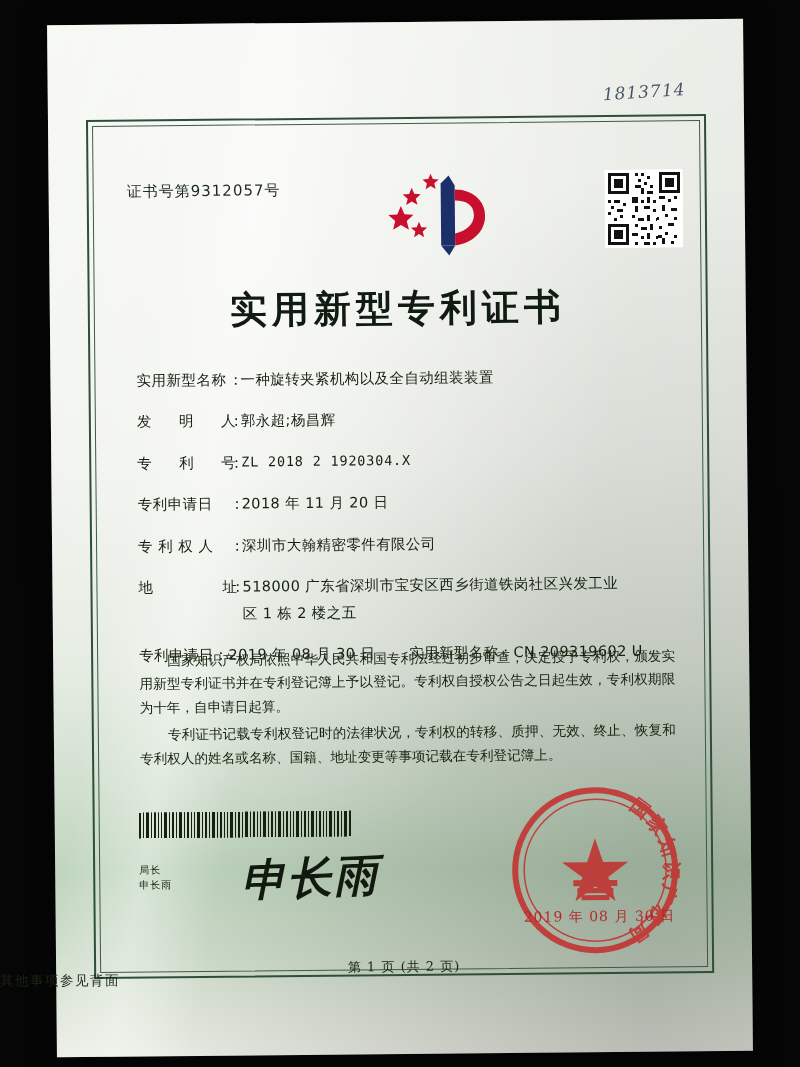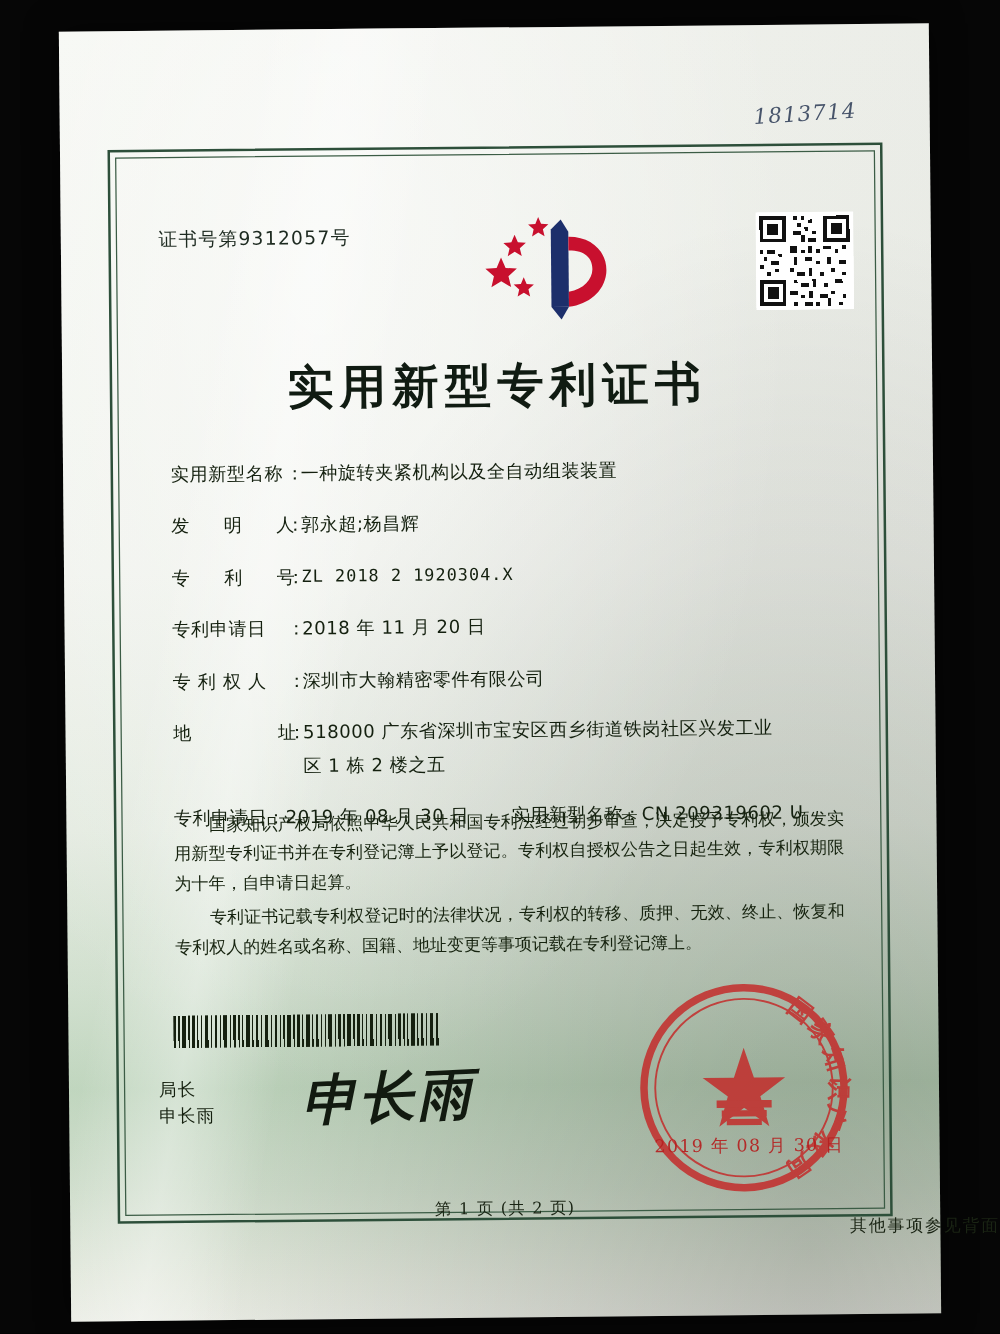--- a/index.html
+++ b/index.html
@@ -197,23 +197,23 @@
     position: absolute;
     left: 84px;
     top: 788px;
     width: 214px;
     height: 26px;
   }
 
   
   .sig-label {
     position: absolute;
-    left: 72px;
+    left: 84px;
     top: 838px;
-    font-size: 14px;
+    font-size: 10px;
     color: #15200f;
     line-height: 1.5;
     letter-spacing: 1px;
   }
   .sig-script {
     position: absolute;
     left: 186px;
     top: 826px;
     font-family: "DejaVu Serif", serif;
     font-style: italic;
@@ -252,21 +252,21 @@
     text-align: center;
     font-size: 13px;
     color: #1a2414;
     font-family: "DejaVu Serif", serif;
     letter-spacing: 1px;
   }
   .footnote {
     position: absolute;
     left: 0; right: 0;
     top: 972px;
-    text-align: right;
+    text-align: left;
     font-size: 13.5px;
     color: #1a2414;
     font-family: "DejaVu Serif", serif;
     letter-spacing: 1.5px;
   }
 </style>
 </head>
 <body>
 
 <div class="photo">

